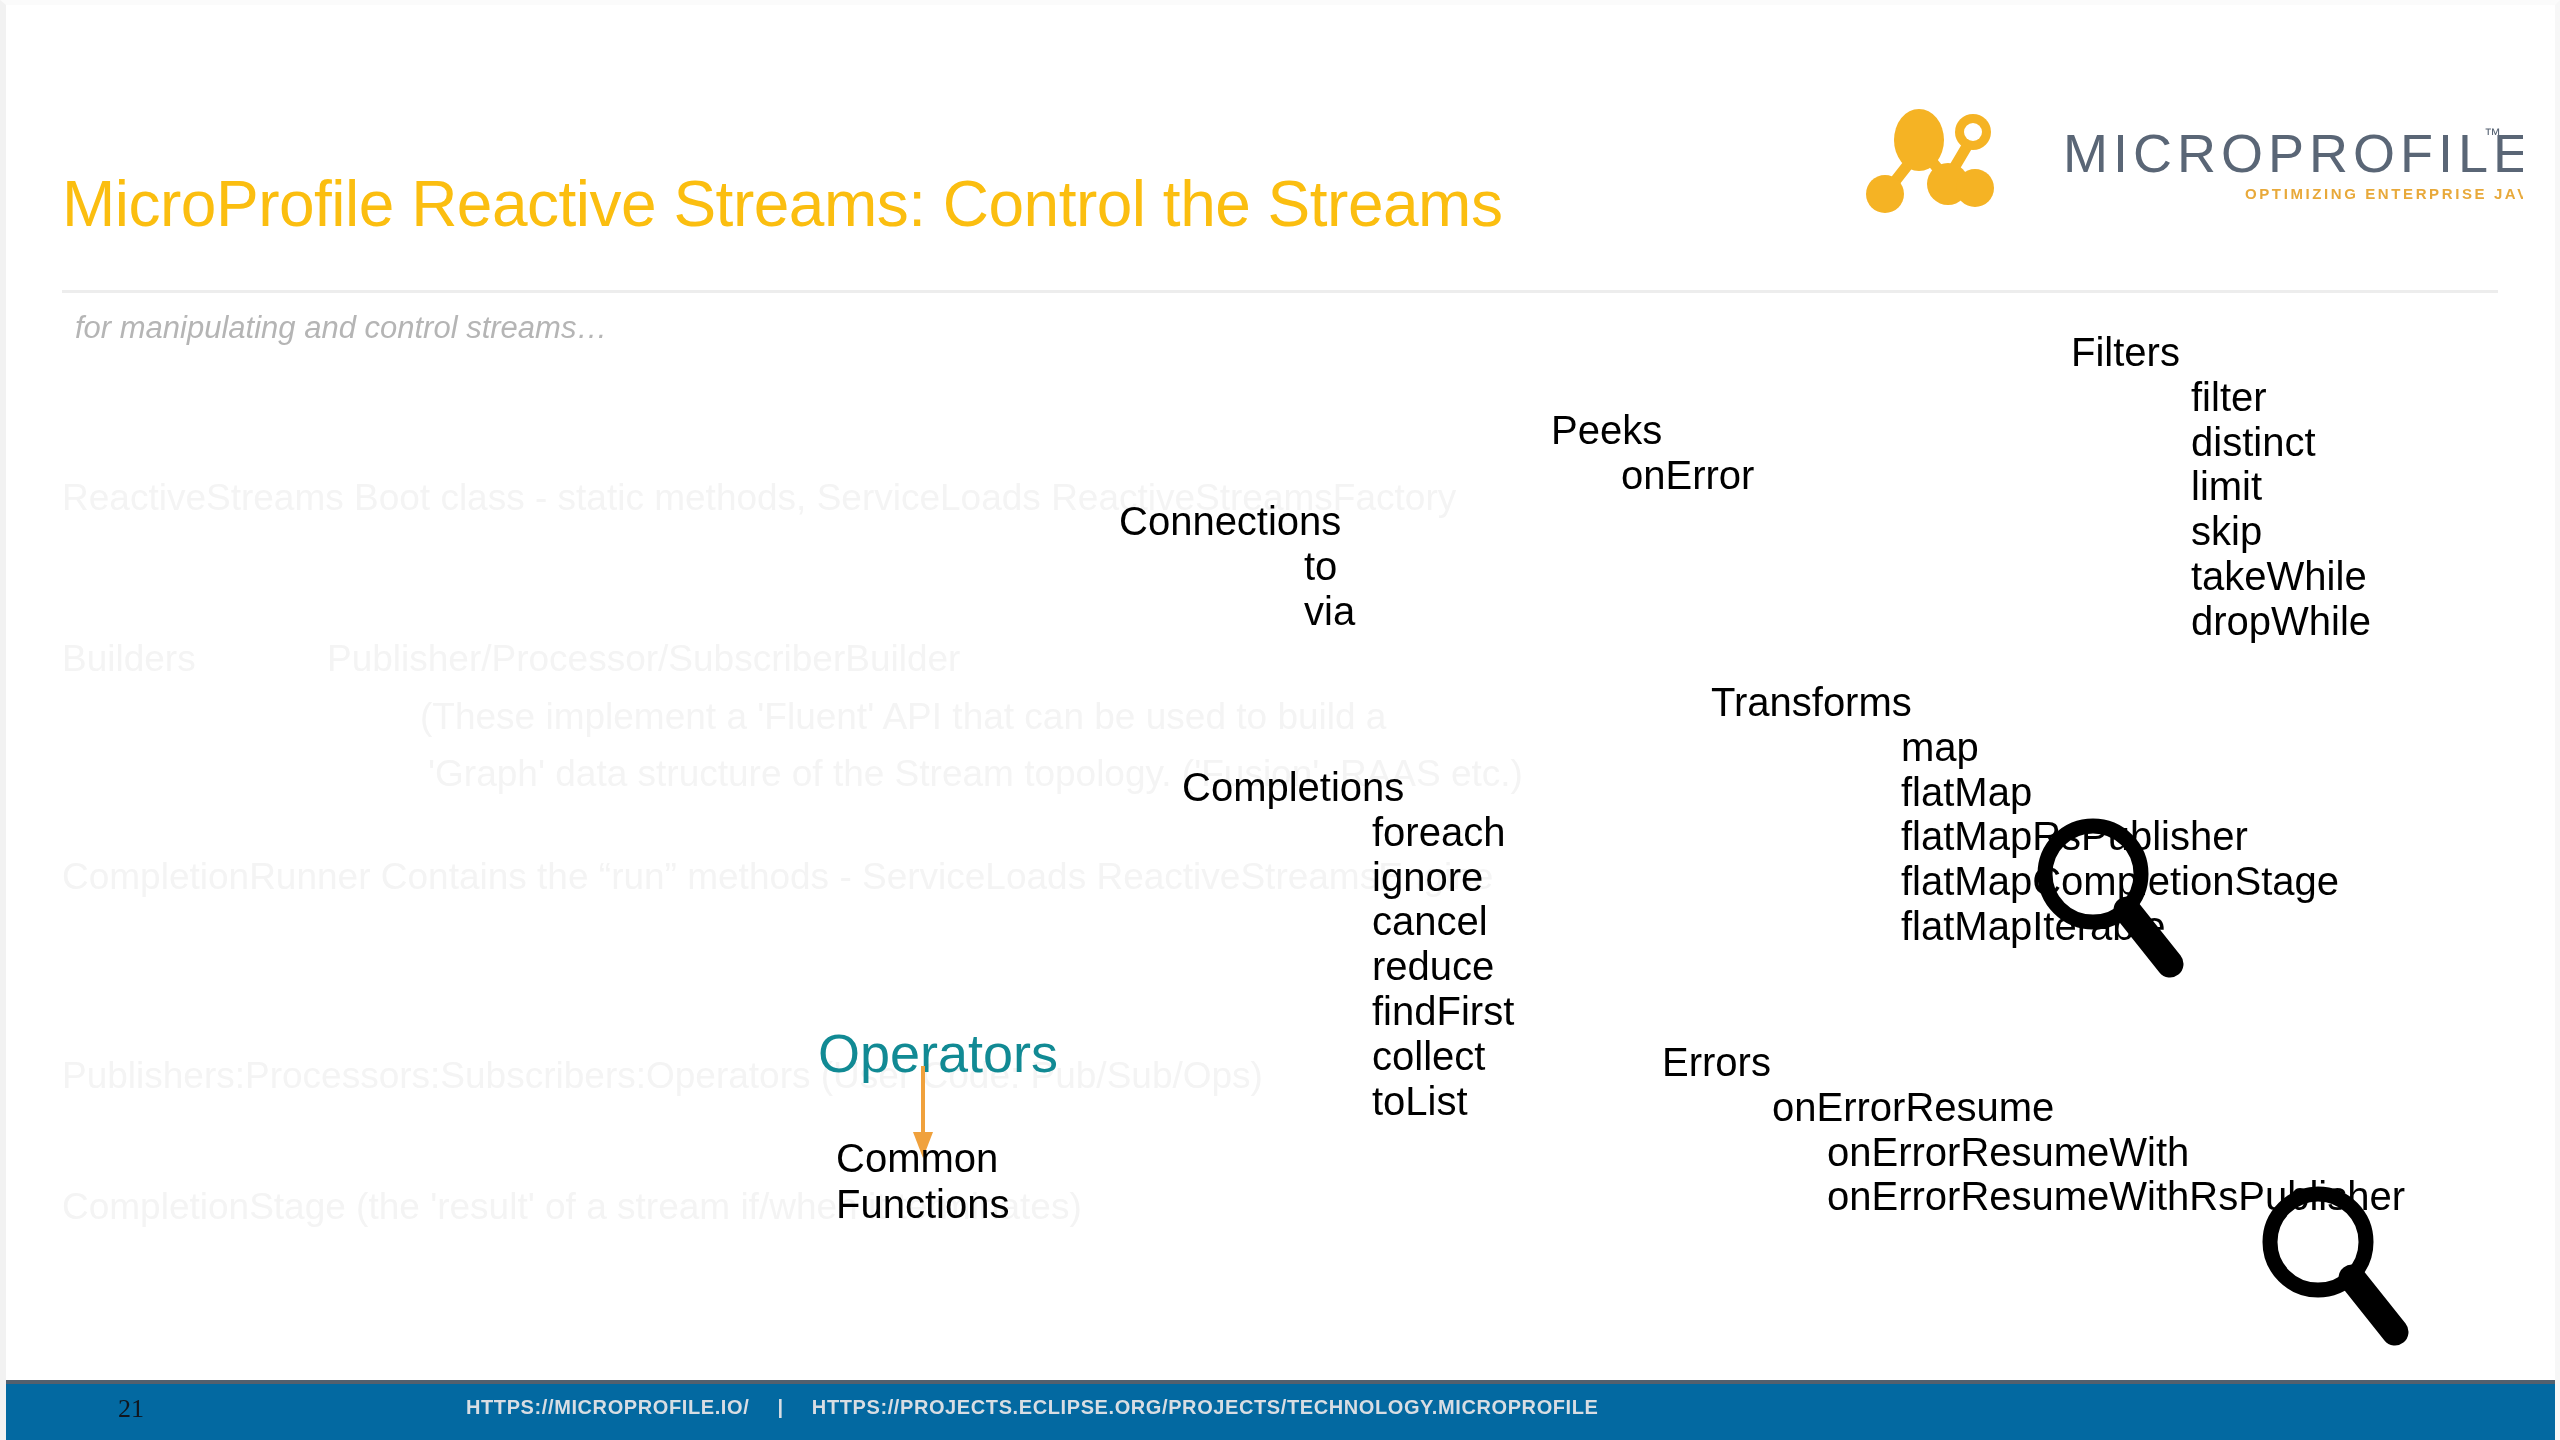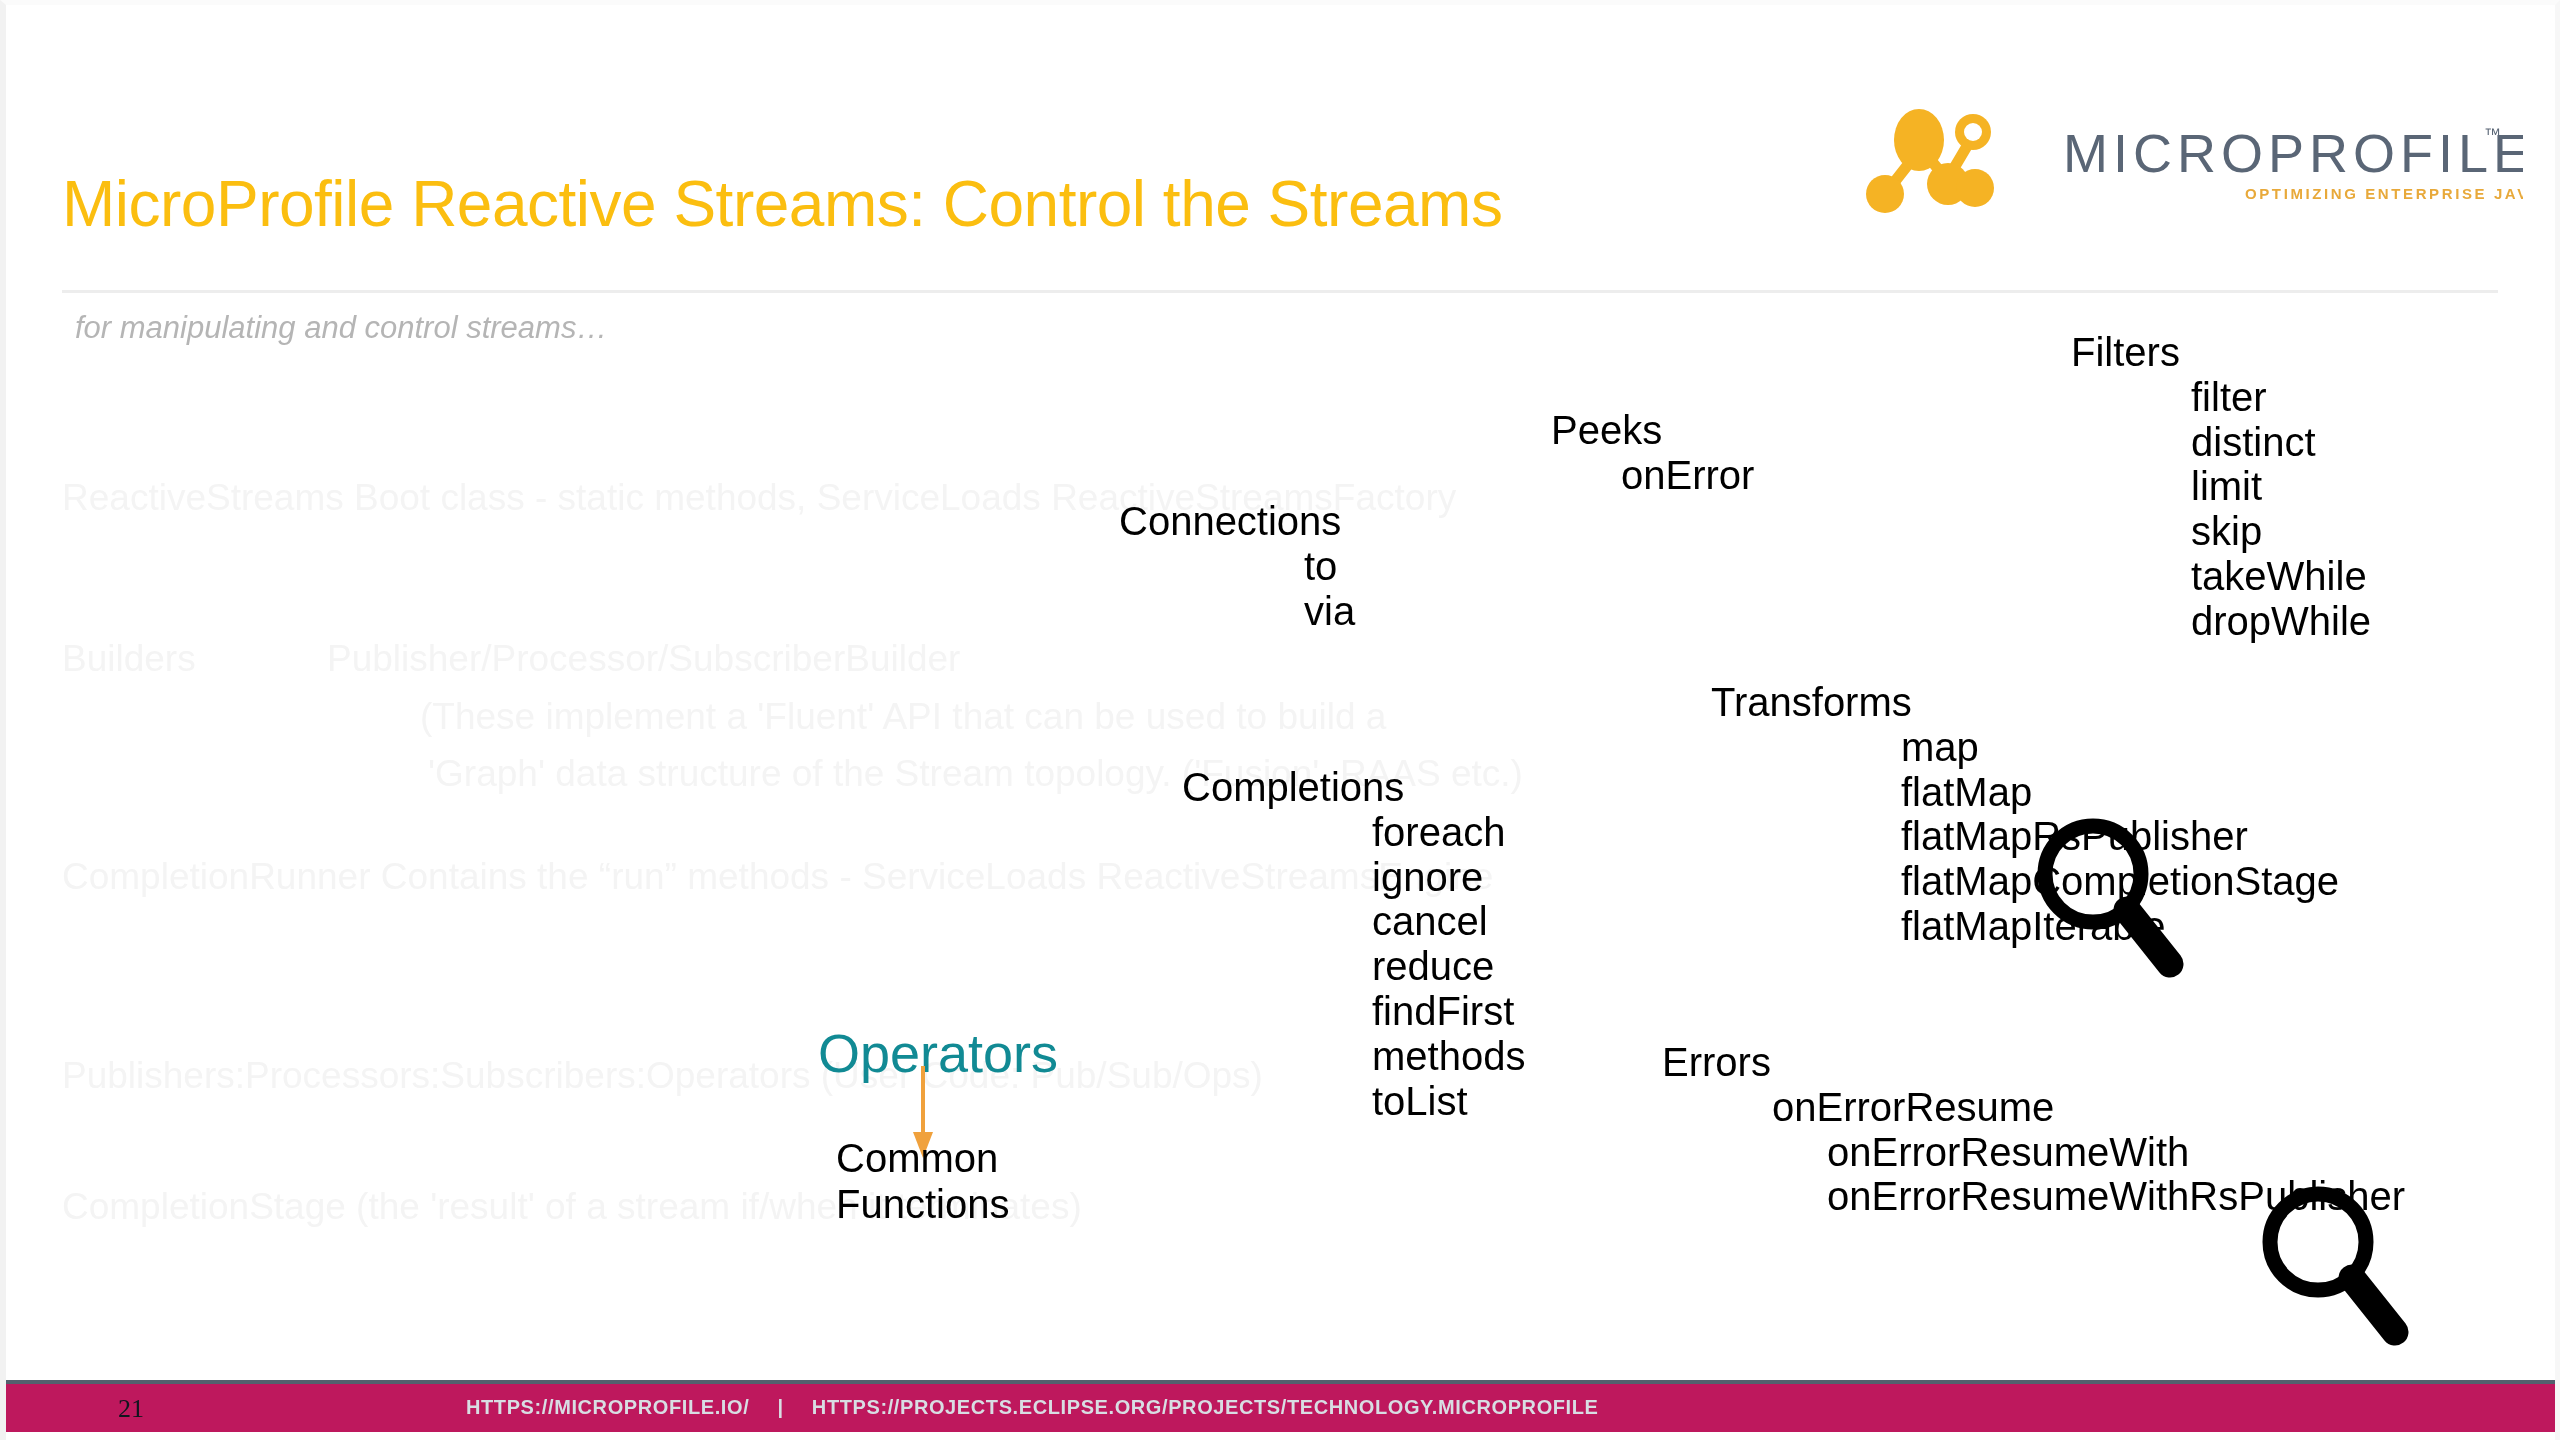--- a/index.html
+++ b/index.html
@@ -164,22 +164,22 @@
   .magnifier { position: absolute; }
   #magnifier-1 { left: 2030px; top: 812px; width: 160px; height: 170px; }
   #magnifier-2 { left: 2255px; top: 1180px; width: 160px; height: 170px; }
 
   
   #footer {
     position: absolute;
     left: 0;
     top: 1380px;
     width: 2560px;
-    height: 52px;
-    background: #be185d;
+    height: 60px;
+    background: #0369a1;
   }
   #footer-top-edge {
     position: absolute;
     left: 0; top: 0;
     width: 2560px;
     height: 4px;
     background: #53606e;
   }
   #page-number {
     position: absolute;
@@ -277,21 +277,21 @@
     <div class="g-item">flatMapIterable</div>
   </div>
 
   <div class="group" id="grp-completions">
     <div class="g-head">Completions</div>
     <div class="g-item">foreach</div>
     <div class="g-item">ignore</div>
     <div class="g-item">cancel</div>
     <div class="g-item">reduce</div>
     <div class="g-item">findFirst</div>
-    <div class="g-item">methods</div>
+    <div class="g-item">collect</div>
     <div class="g-item">toList</div>
   </div>
 
   <div class="group" id="grp-errors">
     <div class="g-head">Errors</div>
     <div class="g-item lv1">onErrorResume</div>
     <div class="g-item lv2">onErrorResumeWith</div>
     <div class="g-item lv2">onErrorResumeWithRsPublisher</div>
   </div>
 

